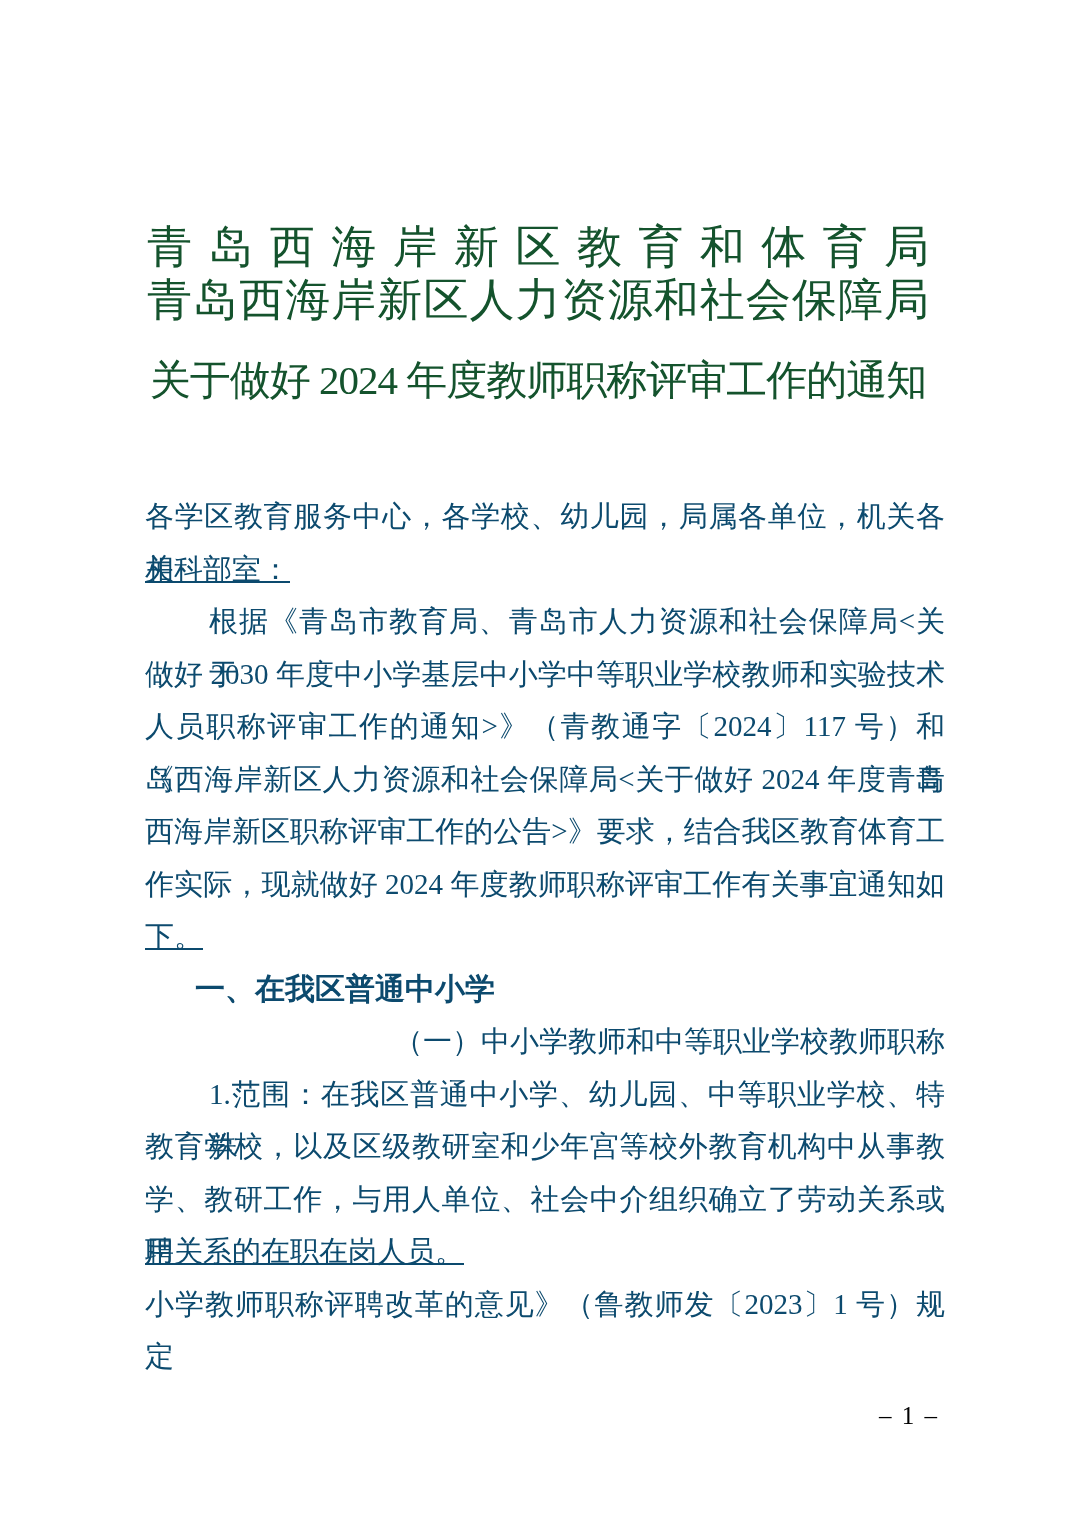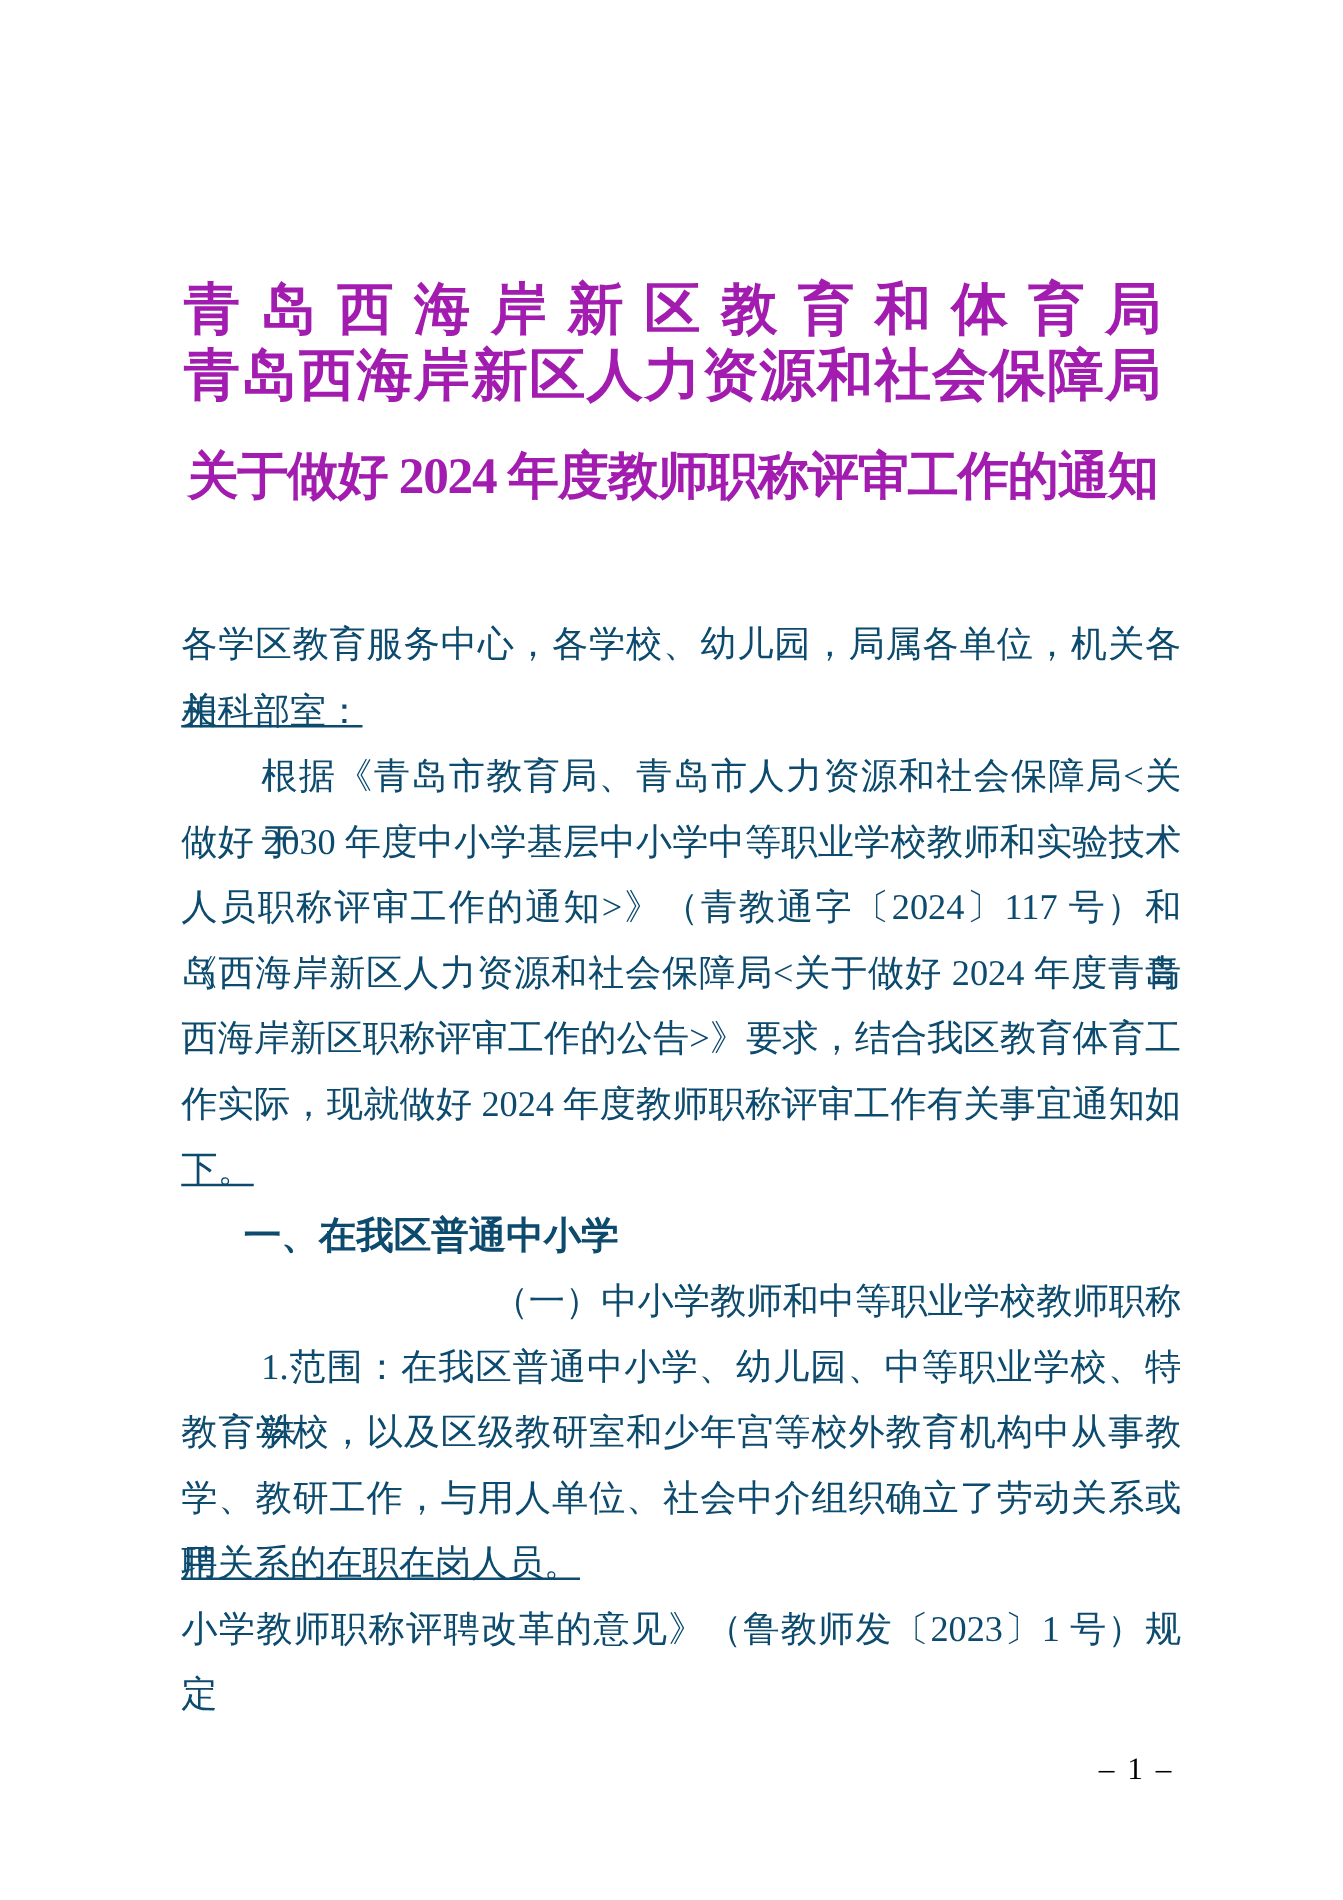--- a/index.html
+++ b/index.html
@@ -14,22 +14,22 @@
     background: #ffffff;
     color: #000000;
     overflow: hidden;
     font-family: "Liberation Serif", "DejaVu Serif", serif;
   }
   .title-block {
     position: absolute;
     top: 221px;
     left: 147px;
     width: 782px;
-    font-weight: bold;
-    color: #a21caf;
+    font-weight: normal;
+    color: #14532d;
   }
   .title-line {
     line-height: 53px;
     white-space: nowrap;
   }
   .title-line.stretch {
     font-size: 45px;
     text-align: justify;
     text-align-last: justify;
     white-space: normal;

